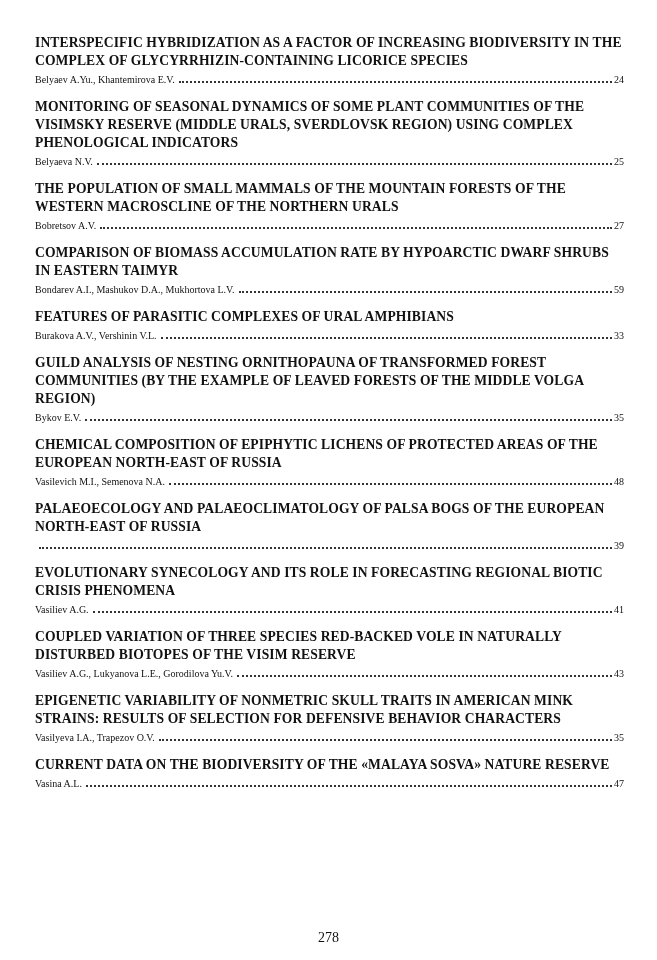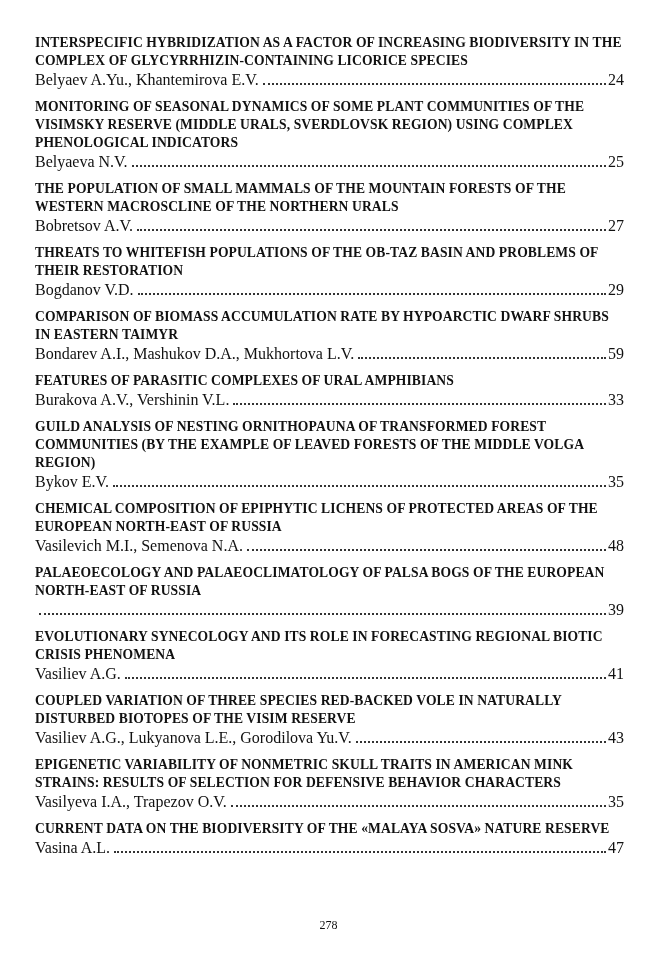--- a/index.html
+++ b/index.html
@@ -23,42 +23,42 @@
   }
   .toc-title {
     font-weight: bold;
     font-size: 13.6px;
     line-height: 18px;
     letter-spacing: 0.1px;
   }
   .toc-authors-line {
     display: flex;
     align-items: baseline;
-    font-size: 16px;
+    font-size: 10px;
     line-height: 19px;
   }
   .authors {
     white-space: nowrap;
   }
   .leader {
     flex: 1 1 auto;
     border-bottom: 2px dotted #333333;
     margin: 0 2px 3px 4px;
     min-width: 10px;
   }
   .pagenum {
     white-space: nowrap;
   }
   .footer {
     position: absolute;
-    bottom: 27px;
+    bottom: 14px;
     left: 0;
     width: 100%;
     text-align: center;
-    font-size: 12px;
+    font-size: 14px;
   }
 </style>
 </head>
 <body>
 
 <div class="page">
 
   <div class="toc-entry">
     <div class="toc-title">INTERSPECIFIC HYBRIDIZATION AS A FACTOR OF INCREASING BIODIVERSITY IN THE COMPLEX OF GLYCYRRHIZIN-CONTAINING LICORICE SPECIES</div>
     <div class="toc-authors-line">
@@ -79,28 +79,20 @@
 
   <div class="toc-entry">
     <div class="toc-title">THE POPULATION OF SMALL MAMMALS OF THE MOUNTAIN FORESTS OF THE WESTERN MACROSCLINE OF THE NORTHERN URALS</div>
     <div class="toc-authors-line">
       <span class="authors">Bobretsov A.V.</span>
       <span class="leader"></span>
       <span class="pagenum">27</span>
     </div>
   </div>
 
-  <div class="toc-entry">
-    <div class="toc-title">THREATS TO WHITEFISH POPULATIONS OF THE OB-TAZ BASIN AND PROBLEMS OF THEIR RESTORATION</div>
-    <div class="toc-authors-line">
-      <span class="authors">Bogdanov V.D.</span>
-      <span class="leader"></span>
-      <span class="pagenum">29</span>
-    </div>
-  </div>
 
   <div class="toc-entry">
     <div class="toc-title">COMPARISON OF BIOMASS ACCUMULATION RATE BY HYPOARCTIC DWARF SHRUBS IN EASTERN TAIMYR</div>
     <div class="toc-authors-line">
       <span class="authors">Bondarev A.I., Mashukov D.A., Mukhortova L.V.</span>
       <span class="leader"></span>
       <span class="pagenum">59</span>
     </div>
   </div>
 

